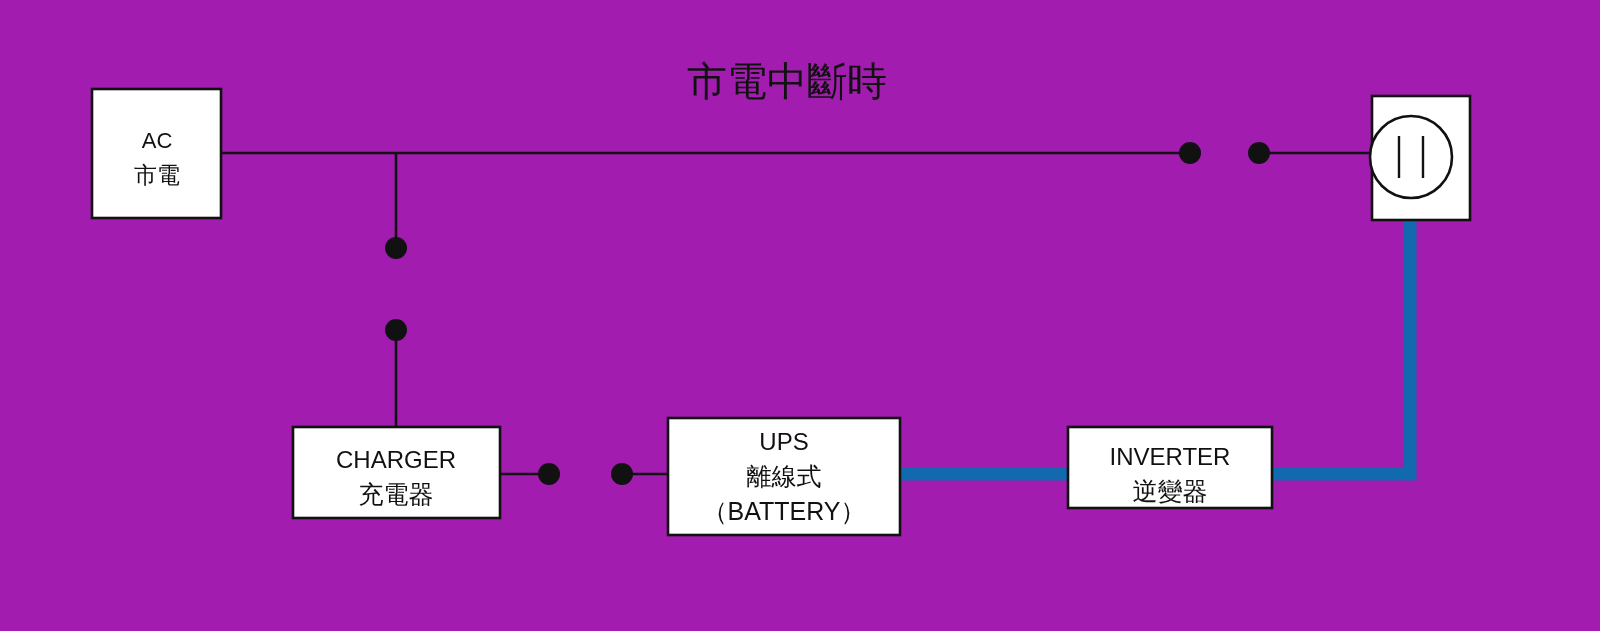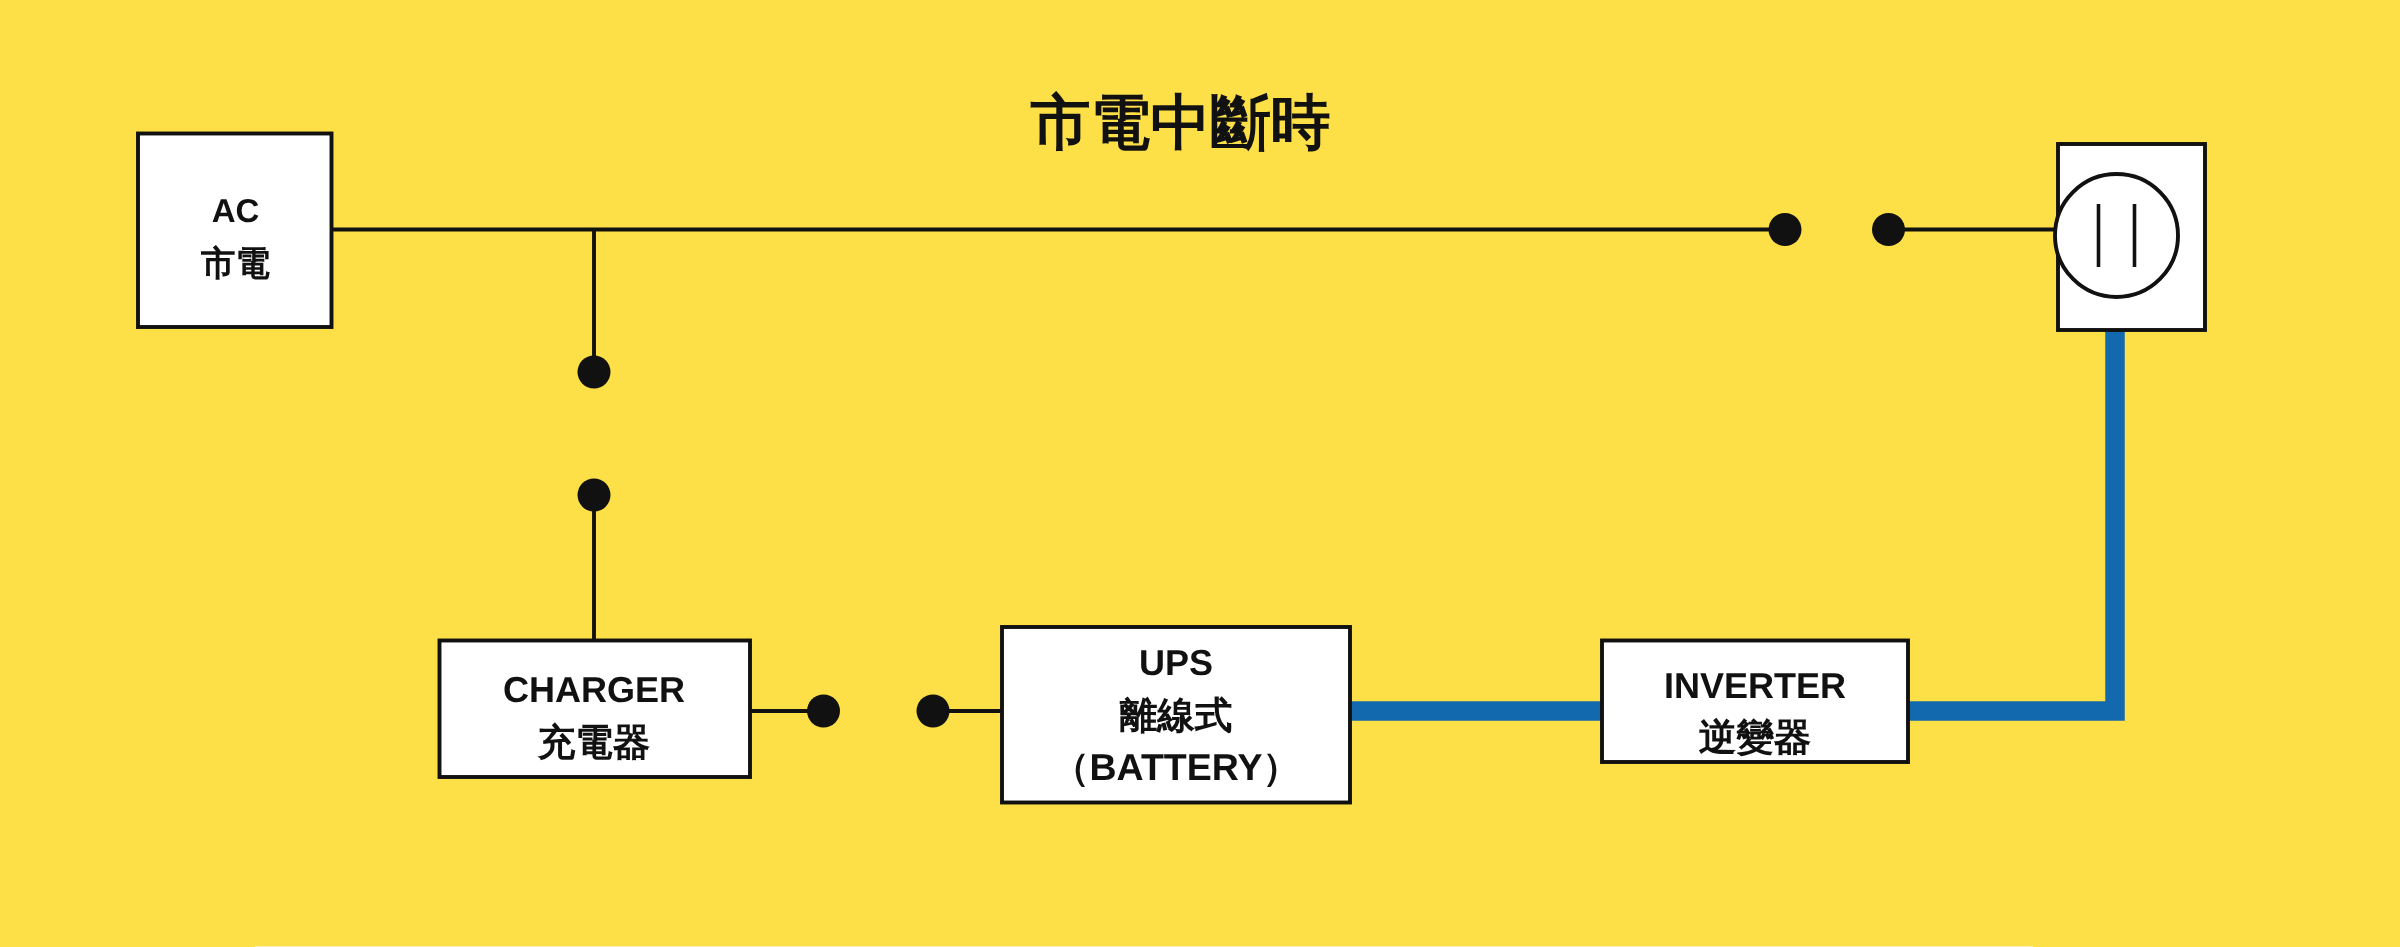--- a/index.html
+++ b/index.html
@@ -7,23 +7,22 @@
     padding: 0;
     background: #ffffff;
   }
   body {
     font-family: "Liberation Sans", "DejaVu Sans", sans-serif;
   }
   #canvas {
     position: relative;
     width: 1600px;
     height: 631px;
-    background: #fde047;
+    background: #a21caf;
     overflow: hidden;
-    font-weight: bold;
   }
   #diagram-svg {
     position: absolute;
     left: 0;
     top: 0;
     width: 1600px;
     height: 631px;
   }
   .blk-label {
     font-family: "Liberation Sans", "DejaVu Sans", sans-serif;

